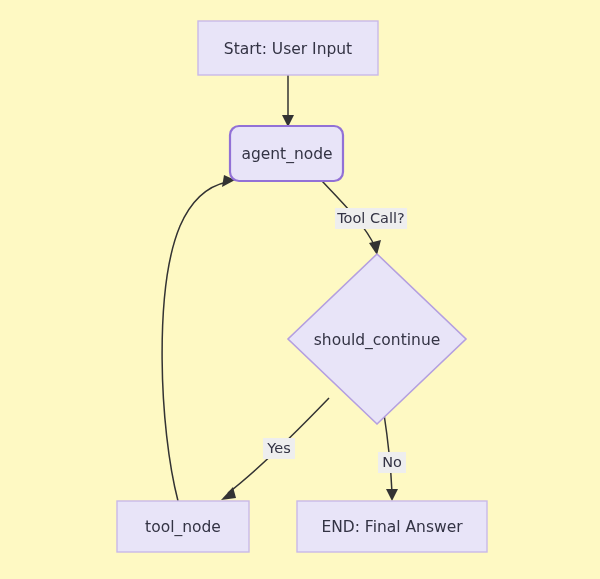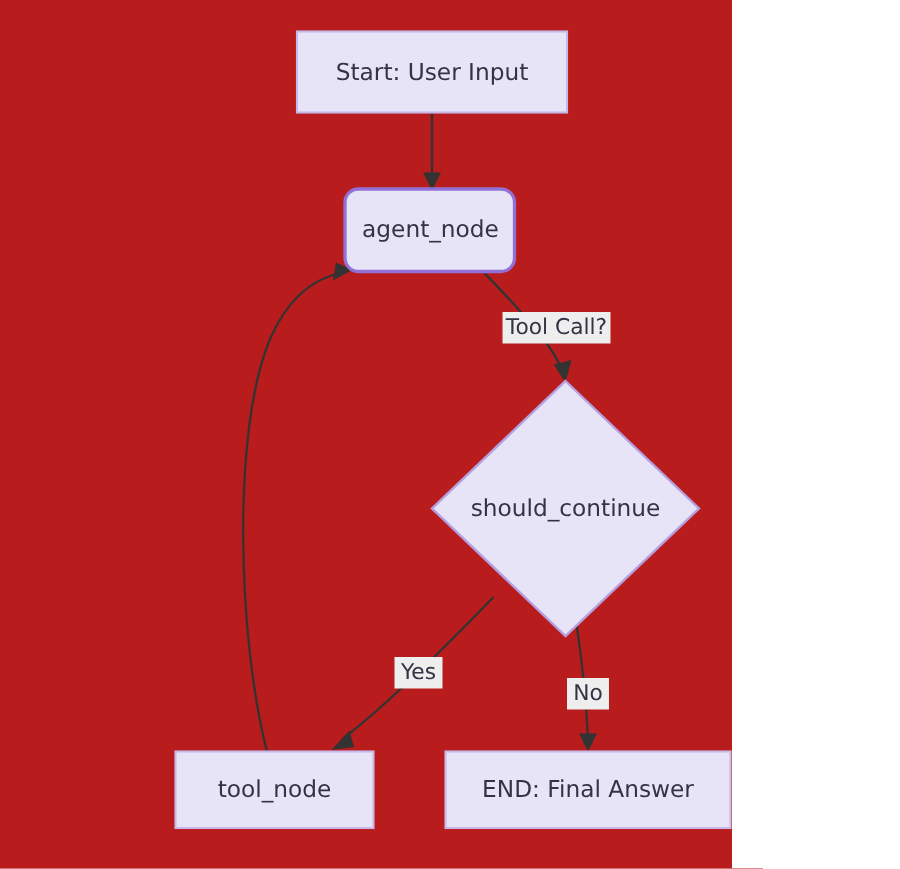--- a/index.html
+++ b/index.html
@@ -9,23 +9,23 @@
   }
   body {
     width: 600px;
     height: 579px;
     background: #ffffff;
     font-family: "DejaVu Sans", "Liberation Sans", sans-serif;
     overflow: hidden;
   }
   #diagram-root {
     position: relative;
-    width: 488px;
+    width: 600px;
     height: 579px;
-    background: #b91c1c;
+    background: #fef9c3;
     text-decoration: underline;
   }
   #flow-svg {
     position: absolute;
     left: 0;
     top: 0;
     width: 600px;
     height: 579px;
     display: block;
   }

